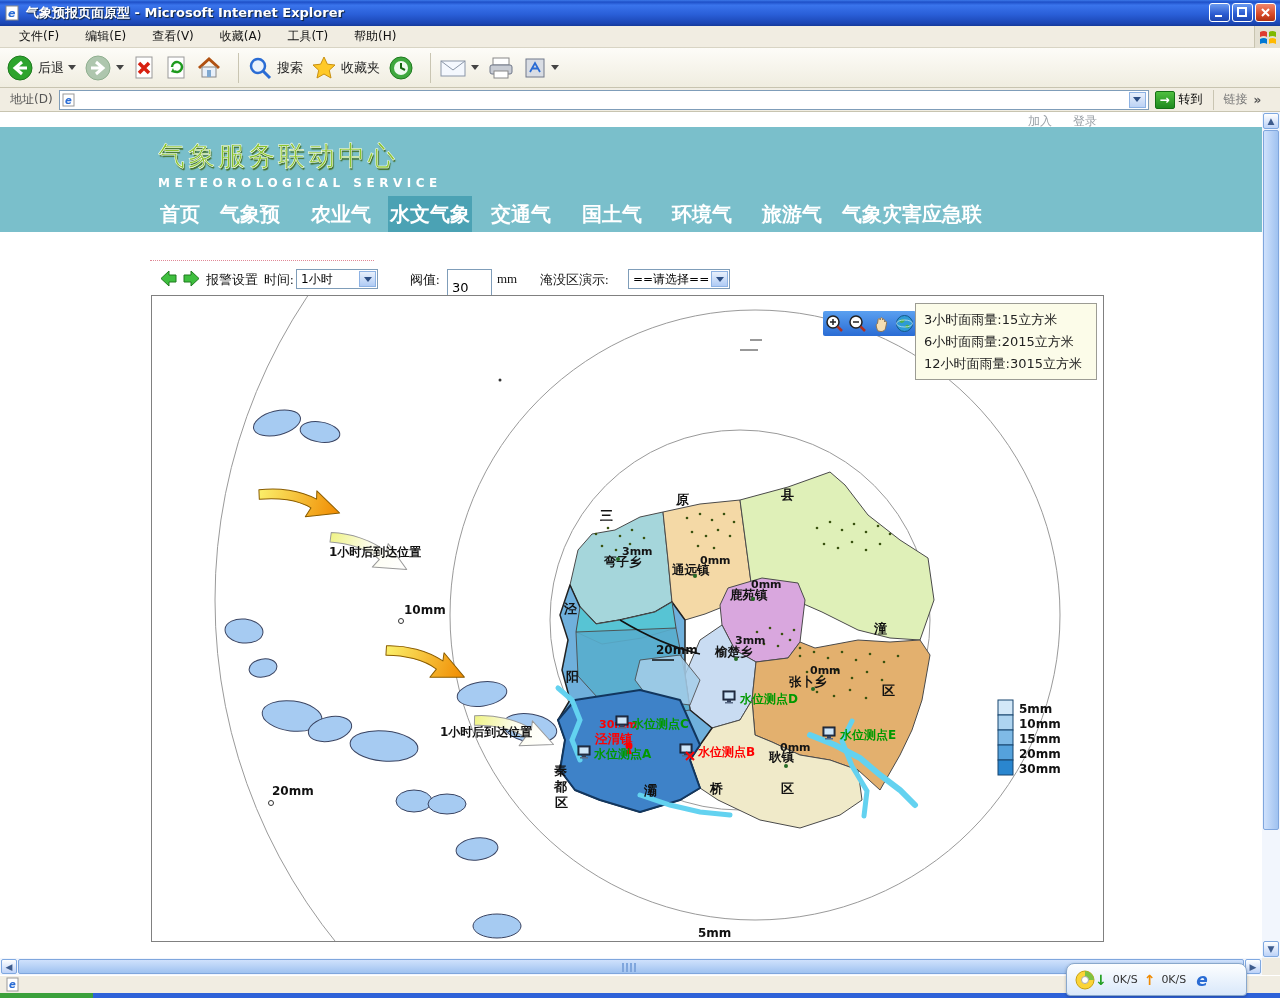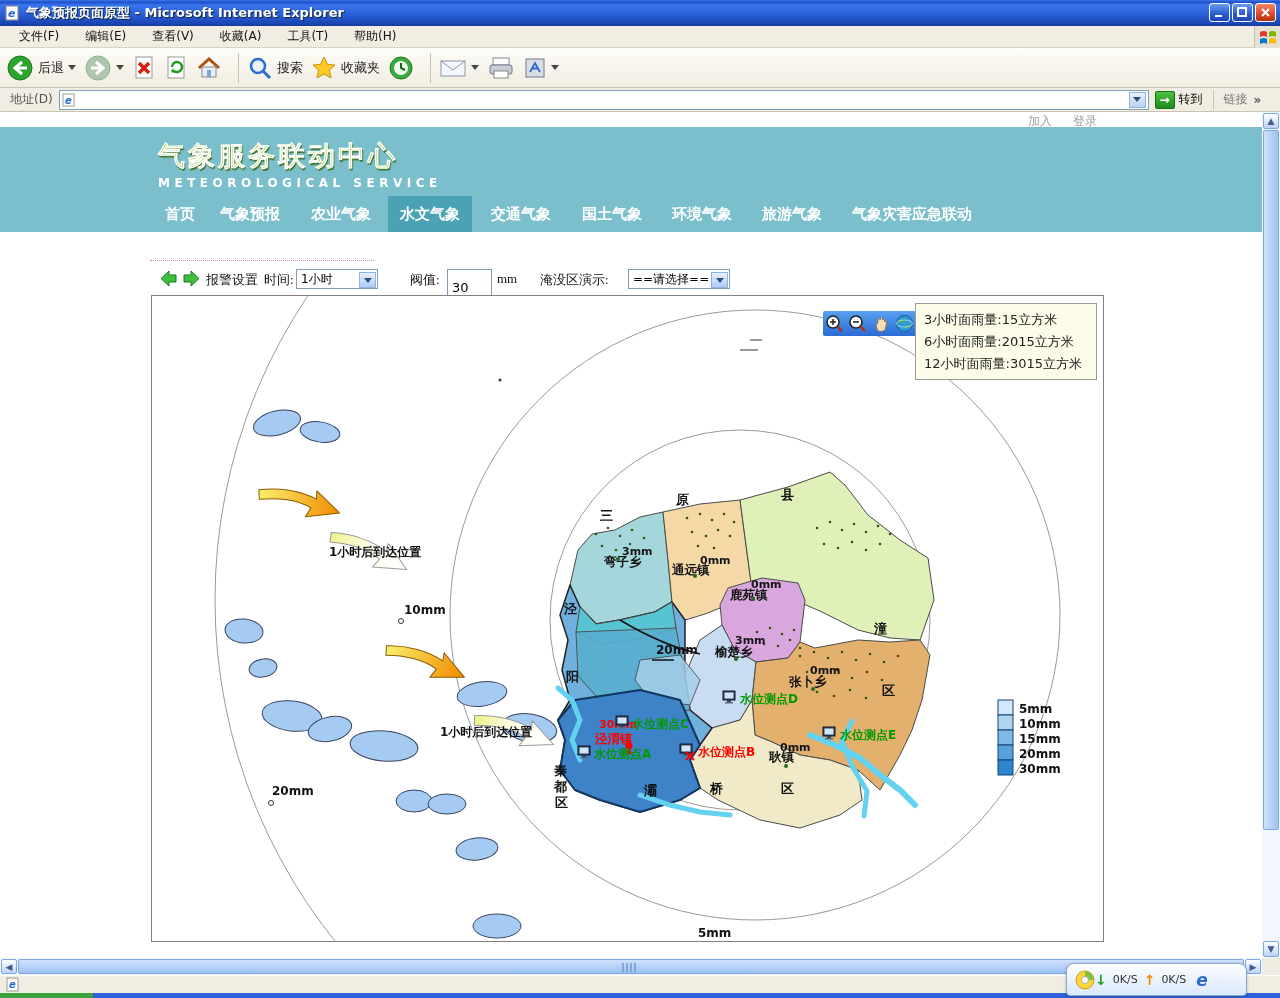--- a/index.html
+++ b/index.html
@@ -32,31 +32,31 @@
   #gobox{width:20px;height:18px;background:linear-gradient(180deg,#4FBF3F,#1E8A1E);border:1px solid #157015;border-radius:2px;color:#fff;font-weight:bold;text-align:center;line-height:16px;margin-right:4px;}
   #linksbtn{display:flex;align-items:center;font-size:12px;color:#777;margin-left:10px;border-left:1px solid #C9C5B2;padding-left:10px;height:20px;}
   
   #main{left:0;top:112px;width:1262px;height:846px;background:#fff;overflow:hidden;}
   #accountrow{left:0;top:0;width:1262px;height:15px;background:#fff;}
   #accountrow span{position:absolute;top:1px;font-size:12px;color:#9AA0A6;}
   #header{left:0;top:15px;width:1262px;height:105px;background:#7ABFCB;}
   #logo{left:150px;top:5px;display:flex;align-items:flex-start;}
   #logo .county{font-size:44px;font-weight:bold;color:#6FB52A;-webkit-text-stroke:1px #fff;text-shadow:2px 2px 2px #3a6a10;letter-spacing:2px;}
   #logo .rt{margin-left:8px;margin-top:6px;}
-  #logo .t1{font-size:27px;font-weight:bold;color:#8CC52E;-webkit-text-stroke:0.5px #fff;text-shadow:1px 2px 1px #44702a;letter-spacing:3px;}
+  #logo .t1{font-size:27px;font-weight:normal;color:#8CC52E;-webkit-text-stroke:0.5px #fff;text-shadow:1px 2px 1px #44702a;letter-spacing:3px;}
   #logo .t2{font-size:12px;font-weight:bold;color:#fff;letter-spacing:4.5px;margin-top:2px;}
-  .tab{position:absolute;top:69px;height:36px;line-height:36px;color:#fff;font-size:15px;font-weight:bold;text-align:center;}
+  .tab{position:absolute;top:69px;height:36px;line-height:36px;color:#fff;font-size:20px;font-weight:bold;text-align:center;}
   #tab-active-bg{position:absolute;top:69px;left:388px;width:84px;height:36px;background:#4BA2B4;}
   #subnav{left:0;top:120px;width:1262px;height:29px;background:#4BA2B4;}
   #subtab0{position:absolute;left:156px;top:4px;width:94px;height:21px;background:#fff;border:1px dashed #555;font-size:12px;color:#111;text-align:center;line-height:19px;}
   .subtab{position:absolute;top:7px;font-size:12.5px;color:#fff;font-weight:bold;}
   #controls{left:0;top:149px;width:1262px;height:34px;background:#fff;}
   #dotline{position:absolute;left:150px;top:148px;width:224px;height:0;border-top:1px dotted #E08896;}
   .ctl-lbl{position:absolute;top:10px;font-size:13px;color:#111;font-family:Liberation Serif, serif;}
-  .xpselect{position:absolute;top:8px;height:20px;background:#fff;border:1px solid #7F9DB9;font-size:12px;display:flex;align-items:flex-end;}
+  .xpselect{position:absolute;top:8px;height:20px;background:#fff;border:1px solid #7F9DB9;font-size:12px;display:flex;align-items:center;}
   .xpselect .val{padding-left:4px;flex:1;}
   .xpselect .arrow{width:17px;height:16px;margin-right:1px;background:linear-gradient(180deg,#E8F0FC,#AFCBF5);border:1px solid #8DB2E3;display:flex;align-items:center;justify-content:center;}
   .xpselect .arrow i{width:0;height:0;border-left:4px solid transparent;border-right:4px solid transparent;border-top:5px solid #2C4E84;}
   #threshold{position:absolute;left:447px;top:8px;width:45px;height:36px;border:1px solid #7F9DB9;font-size:13px;padding-left:4px;background:#fff;}
   
   #mapwrap{left:152px;top:184px;width:951px;height:645px;background:#fff;outline:1px solid #808080;}
   #infobox{left:915px;top:191px;width:182px;height:77px;background:#FCFCE9;border:1px solid #9C9C94;z-index:5;padding:5px 8px;}
   #infobox div{font-size:13px;color:#222;line-height:22px;white-space:nowrap;}
   #maptoolbar{left:823px;top:199px;width:93px;height:25px;background:linear-gradient(180deg,#5AA0F0,#2A6CD4);border-radius:2px;display:flex;align-items:center;justify-content:space-around;z-index:4;}
   

